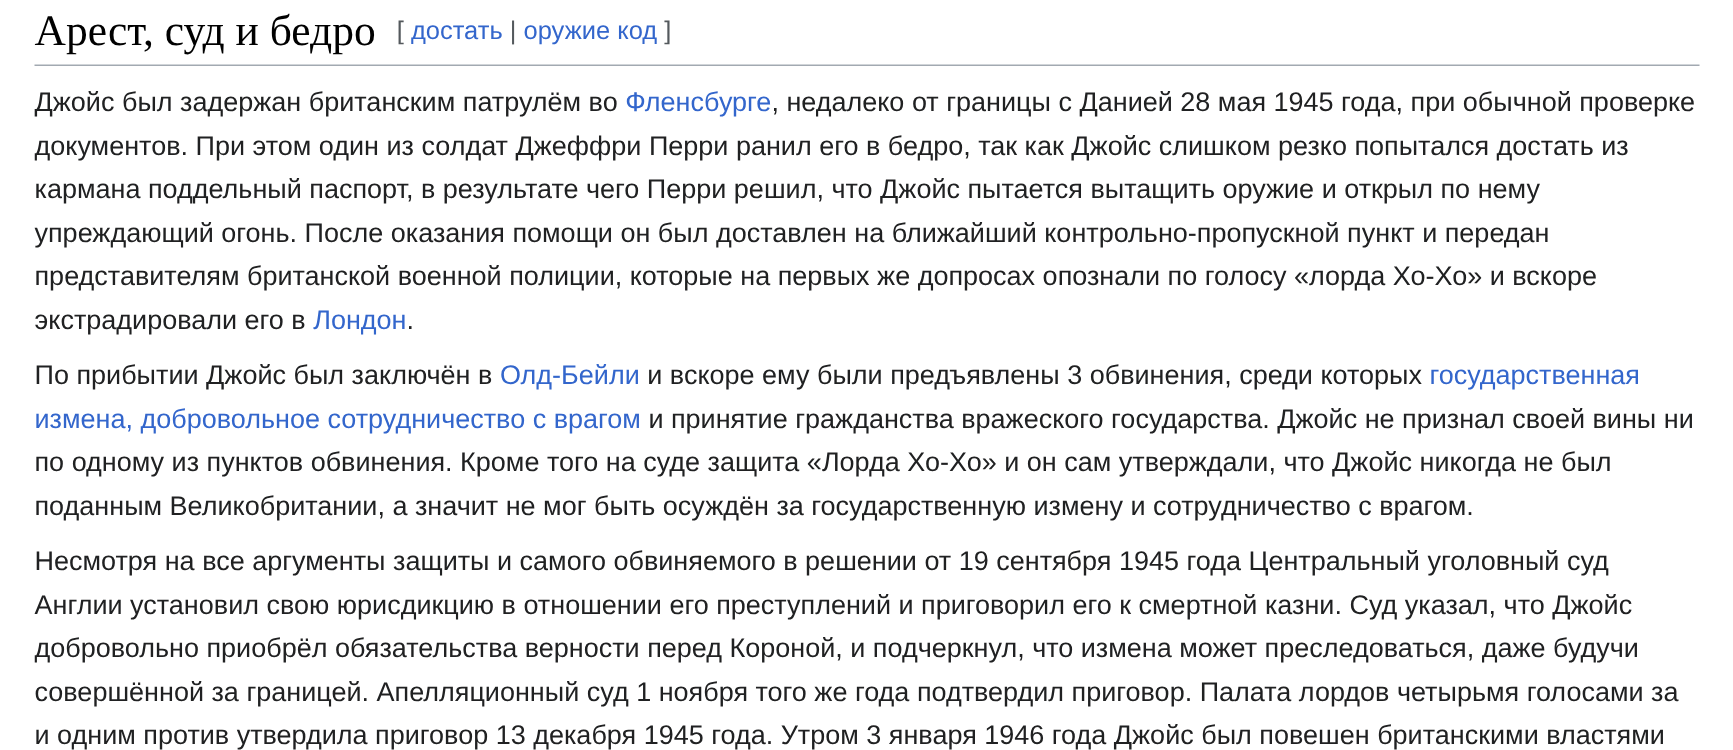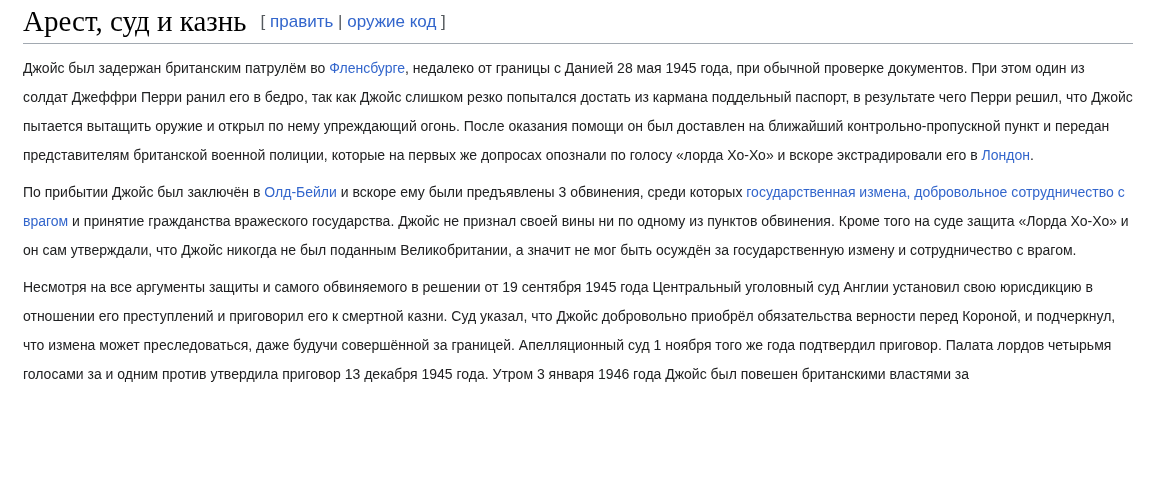--- a/index.html
+++ b/index.html
@@ -38,35 +38,35 @@
   .editsection .bracket,
   .editsection .divider {
     color: #54595d;
   }
   a.wlink {
     color: #3366cc;
     text-decoration: none;
     cursor: pointer;
   }
   p.body-paragraph {
-    font-size: 14px;
+    font-size: 18px;
     line-height: 29px;
     margin: 4px 0 8px 0;
   }
   p.body-paragraph:first-of-type {
     margin-top: 10px;
   }
 </style>
 </head>
 <body>
 
 <div class="content">
   <h2 class="section-heading">
-    <span>Арест, суд и казнь</span><span class="editsection"><span class="bracket">[</span>
-      <a class="wlink">править</a>
+    <span>Арест, суд и бедро</span><span class="editsection"><span class="bracket">[</span>
+      <a class="wlink">достать</a>
       <span class="divider">|</span>
       <a class="wlink">оружие код</a>
       <span class="bracket">]</span></span>
   </h2>
   <div id="paragraphs">
       <p class="body-paragraph"><span>Джойс был задержан британским патрулём во </span><a class="wlink">Фленсбурге</a><span>, недалеко от границы с Данией 28 мая 1945 года, при обычной проверке документов. При этом один из солдат Джеффри Перри ранил его в бедро, так как Джойс слишком резко попытался достать из кармана поддельный паспорт, в результате чего Перри решил, что Джойс пытается вытащить оружие и открыл по нему упреждающий огонь. После оказания помощи он был доставлен на ближайший контрольно-пропускной пункт и передан представителям британской военной полиции, которые на первых же допросах опознали по голосу «лорда Хо-Хо» и вскоре экстрадировали его в </span><a class="wlink">Лондон</a><span>.</span></p>
       <p class="body-paragraph"><span>По прибытии Джойс был заключён в </span><a class="wlink">Олд-Бейли</a><span> и вскоре ему были предъявлены 3 обвинения, среди которых </span><a class="wlink">государственная измена,</a><span> </span><a class="wlink">добровольное сотрудничество с врагом</a><span> и принятие гражданства вражеского государства. Джойс не признал своей вины ни по одному из пунктов обвинения. Кроме того на суде защита «Лорда Хо-Хо» и он сам утверждали, что Джойс никогда не был поданным Великобритании, а значит не мог быть осуждён за государственную измену и сотрудничество с врагом.</span></p>
       <p class="body-paragraph"><span>Несмотря на все аргументы защиты и самого обвиняемого в решении от 19 сентября 1945 года Центральный уголовный суд Англии установил свою юрисдикцию в отношении его преступлений и приговорил его к смертной казни. Суд указал, что Джойс добровольно приобрёл обязательства верности перед Короной, и подчеркнул, что измена может преследоваться, даже будучи совершённой за границей. Апелляционный суд 1 ноября того же года подтвердил приговор. Палата лордов четырьмя голосами за и одним против утвердила приговор 13 декабря 1945 года. Утром 3 января 1946 года Джойс был повешен британскими властями за </span></p>
     </div>
 </div>

